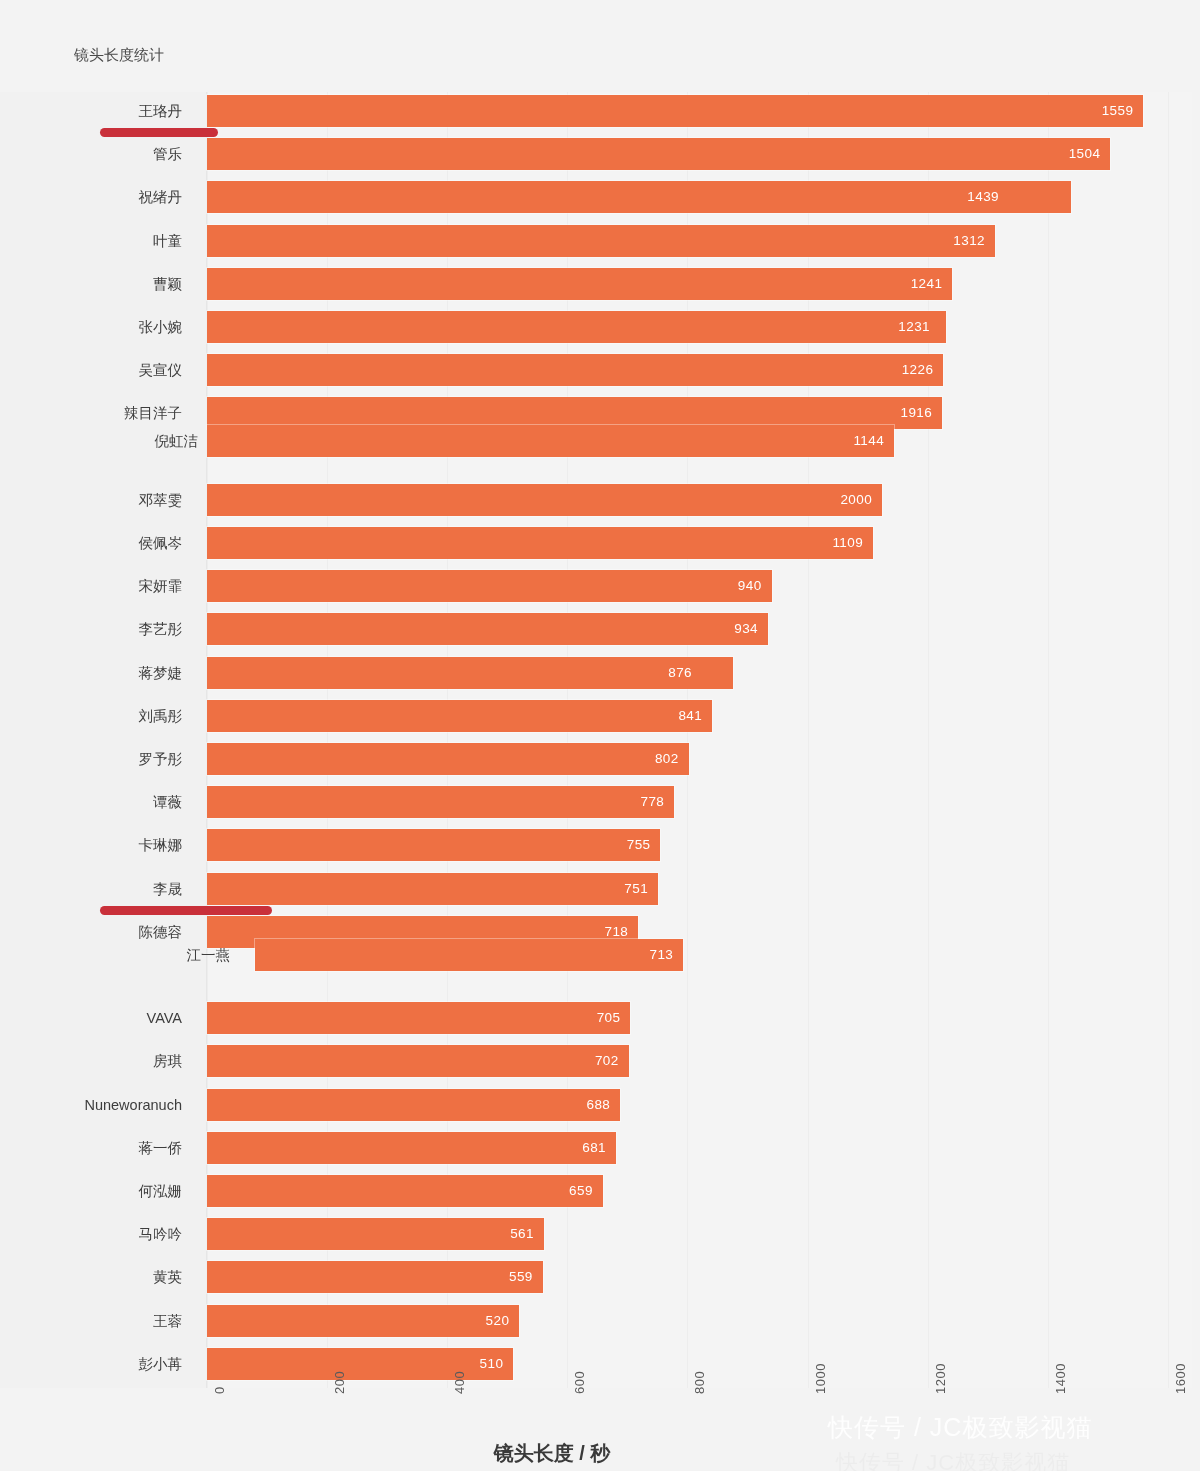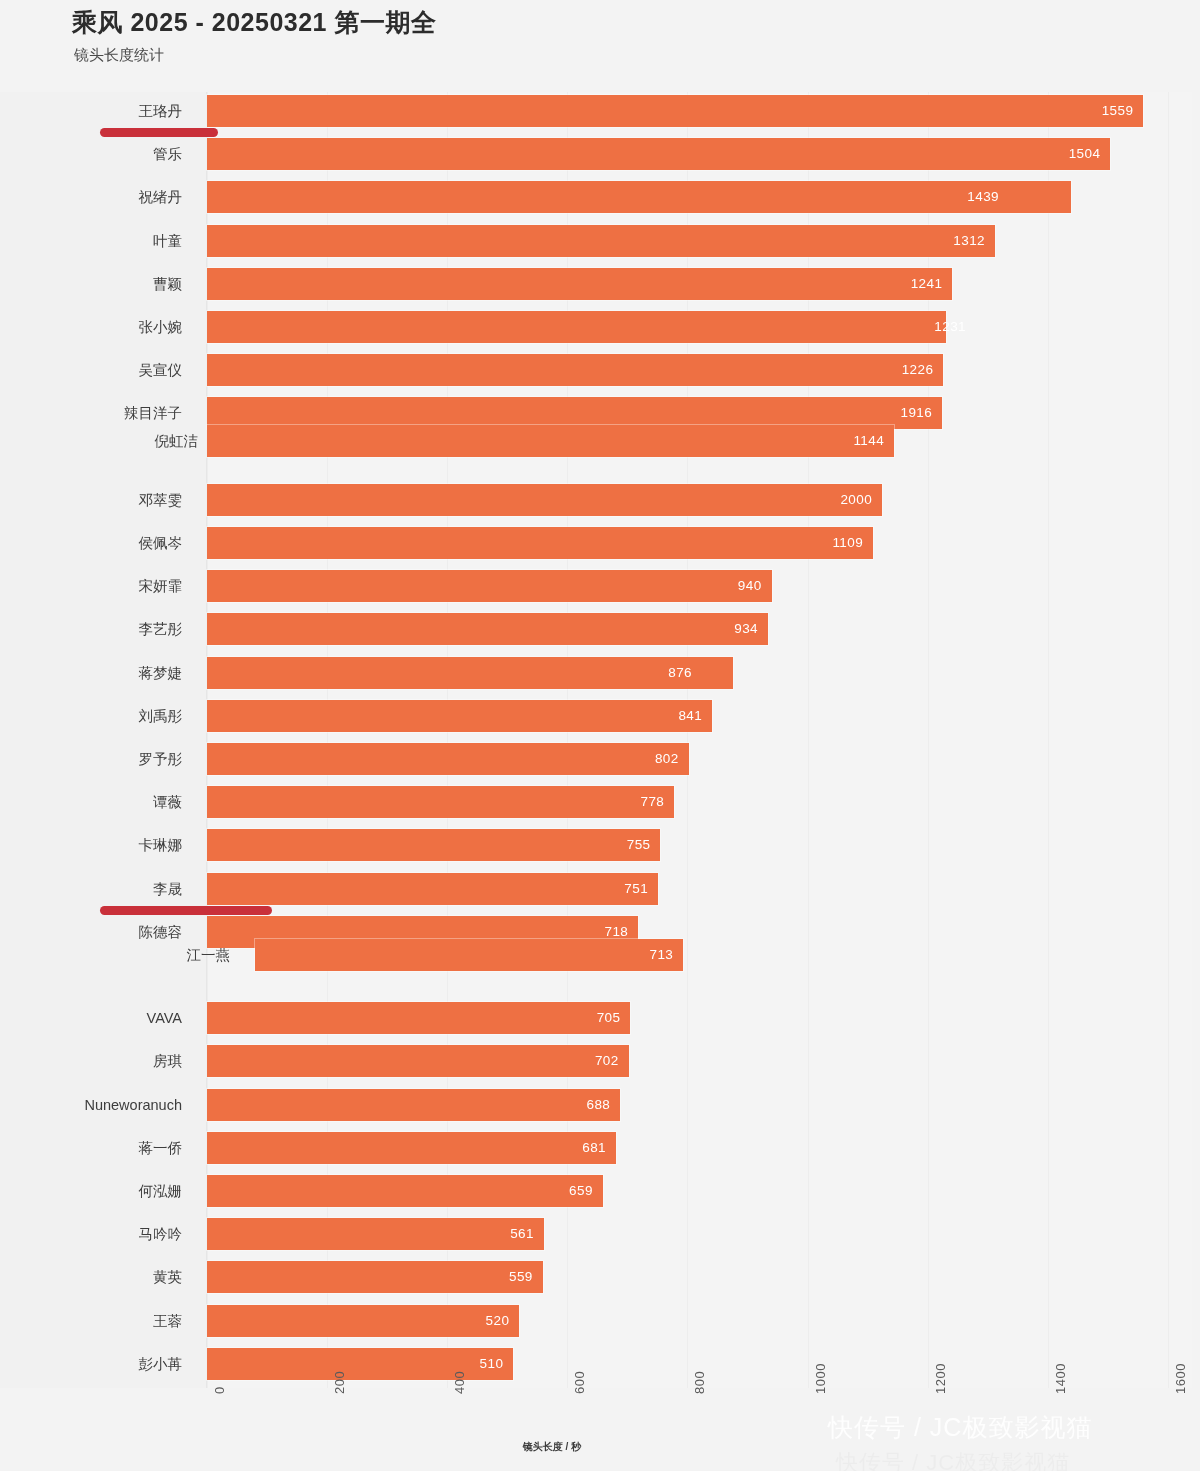--- a/index.html
+++ b/index.html
@@ -123,21 +123,21 @@
     transform-origin: left top;
     white-space: nowrap;
     letter-spacing: 0.5px;
   }
   .xaxis-label {
     position: absolute;
     top: 1440px;
     left: 0;
     width: 1008px;
     text-align: center;
-    font-size: 10px;
+    font-size: 20px;
     font-weight: bold;
     color: #3a3a3a;
   }
   .xaxis-label span { position: relative; left: 48px; }
   
   .watermark {
     position: absolute;
     left: 828px;
     top: 1411px;
     font-size: 25px;
@@ -158,21 +158,20 @@
   }
 </style>
 </head>
 <body>
 
 <div id="root">
 
   <div class="labels-bg"></div>
   <div class="axis-left-line"></div>
 
-  <div class="title">乘风 2025 - 20250321 第一期全</div>
   <div class="subtitle">镜头长度统计</div>
 
   <div class="plot">
     <div id="gridlines">
         <div class="gridline" style="left: 0px;"></div>
         <div class="gridline" style="left: 120.122px;"></div>
         <div class="gridline" style="left: 240.244px;"></div>
         <div class="gridline" style="left: 360.366px;"></div>
         <div class="gridline" style="left: 480.488px;"></div>
         <div class="gridline" style="left: 600.61px;"></div>
@@ -204,21 +203,21 @@
         <div class="bar-value" style="left: 985px; transform: translateX(-100%);">1312</div>
       </div>
       <div class="row" style="top: 264.8px;">
         <div class="cat-label">曹颖</div>
         <div class="bar" style="width: 745.357px; background: rgb(238, 112, 67);"></div>
         <div class="bar-value" style="left: 942.357px; transform: translateX(-100%);">1241</div>
       </div>
       <div class="row" style="top: 308px;">
         <div class="cat-label">张小婉</div>
         <div class="bar" style="width: 739.351px; background: rgb(238, 112, 67);"></div>
-        <div class="bar-value" style="left: 930px; transform: translateX(-100%); margin-left: 36px;">1231</div>
+        <div class="bar-value" style="left: 930px; transform: translateX(-100%);">1231</div>
       </div>
       <div class="row" style="top: 351.2px;">
         <div class="cat-label">吴宣仪</div>
         <div class="bar" style="width: 736.348px; background: rgb(238, 112, 67);"></div>
         <div class="bar-value" style="left: 933.348px; transform: translateX(-100%);">1226</div>
       </div>
       <div class="row" style="top: 394.4px;">
         <div class="cat-label">辣目洋子</div>
         <div class="bar" style="width: 735.146px; background: rgb(238, 112, 67);"></div>
         <div class="bar-value" style="left: 932.146px; transform: translateX(-100%);">1916</div>

